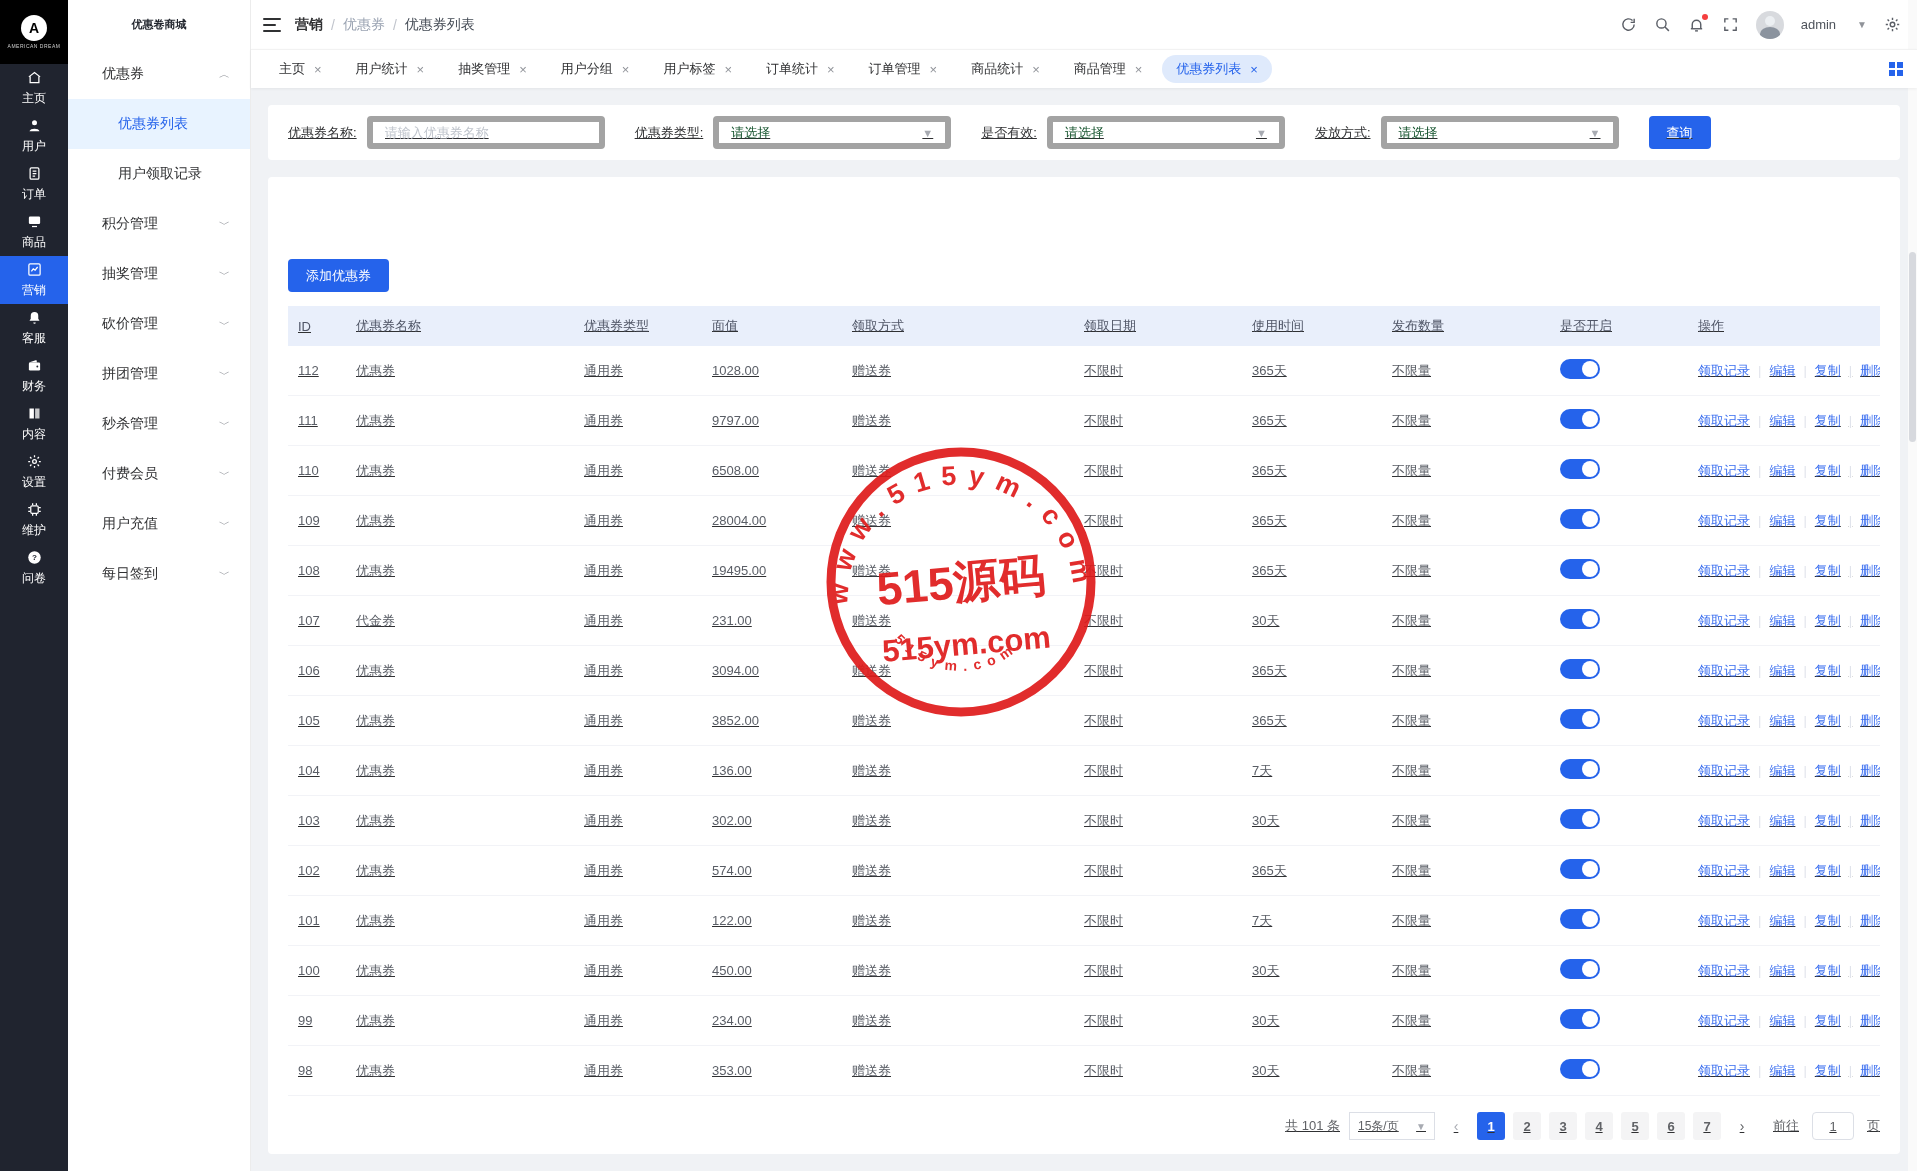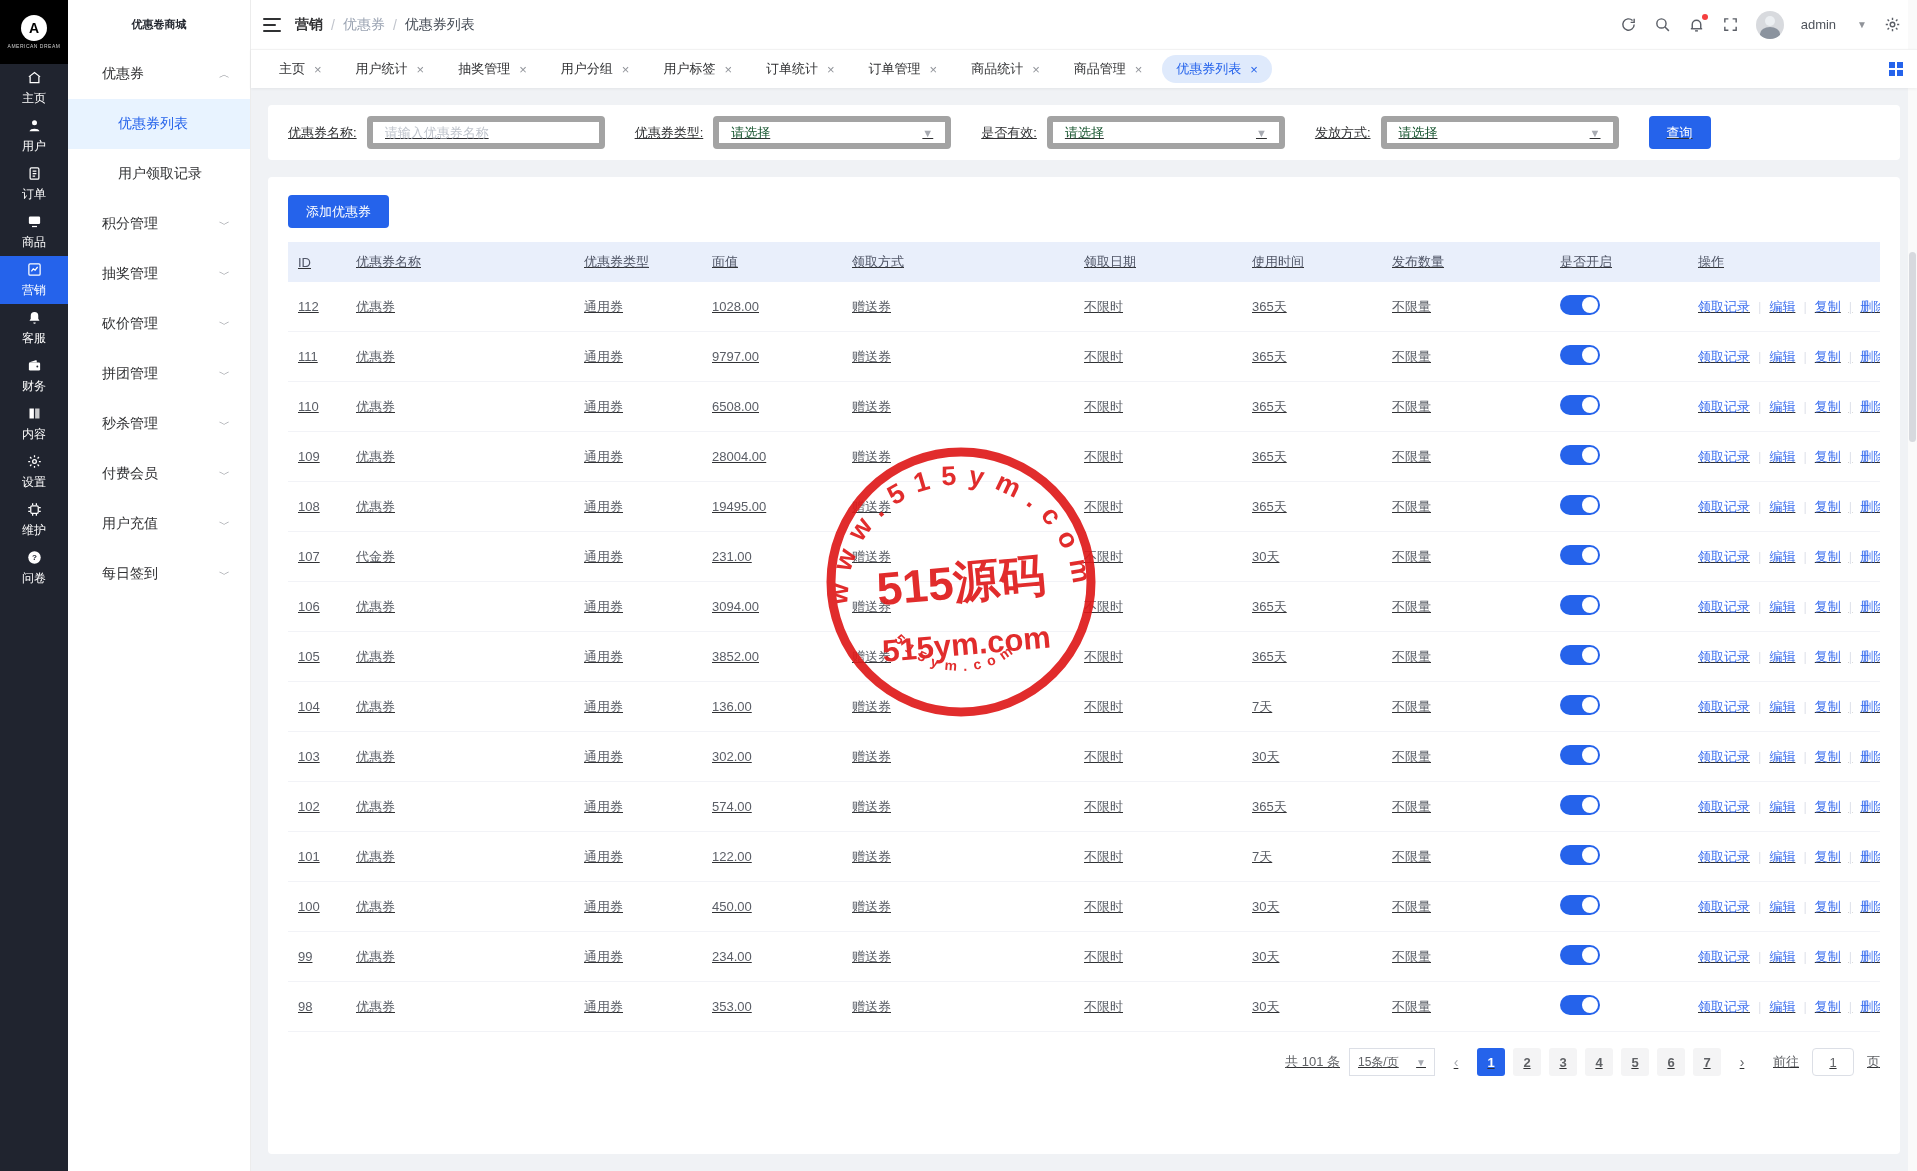--- a/index.html
+++ b/index.html
@@ -59,21 +59,21 @@
   .filter-card { padding:11px 20px; display:flex; align-items:center; flex-shrink:0; }
   .f-item { display:flex; align-items:center; margin-right:30px; }
   .f-label { font-size:13px; color:#303133; margin-right:10px; white-space:nowrap; }
   .f-input, .f-select { width:238px; height:33px; border:6px solid #a3a3a3; border-radius:4px; font-size:13px; padding:0 12px; color:#606266; outline:none; background:#fff; }
   .f-input::placeholder { color:#bfc4cc; }
   .f-select { display:flex; align-items:center; justify-content:space-between; cursor:pointer; }
   .f-select .ph { color:#14532d; }
   .f-select .arr { color:#a8abb2; font-size:11px; }
   .btn-primary { background:#2563eb; color:#fff; border:none; height:33px; padding:0 18px; border-radius:4px; font-size:13px; cursor:pointer; white-space:nowrap; font-family:inherit; }
 
-  .table-card { margin-top:17px; padding:18px 20px 14px; flex:1; display:flex; flex-direction:column; min-height:0; }
+  .table-card { margin-top:17px; padding:18px 20px 14px; flex:1; display:flex; flex-direction:column; min-height:0;justify-content:flex-end; }
   .thead { display:flex; align-items:center; height:40px; background:#e9effb; font-size:13px; color:#4d5songs361; color:#4f5566; flex-shrink:0; }
   .trow { display:flex; align-items:center; height:50px; border-bottom:1px solid #f2f3f7; font-size:13px; color:#5a5e66; }
   .cell { padding-left:10px; white-space:nowrap; overflow:hidden; }
   .c-id{width:58px;} .c-name{width:228px;} .c-type{width:128px;} .c-value{width:140px;}
   .c-method{width:232px;} .c-date{width:168px;} .c-time{width:140px;} .c-qty{width:168px;}
   .c-switch{width:138px;} .c-ops{flex:1;}
   .toggle { width:40px; height:20px; border-radius:10px; background:#2563eb; position:relative; cursor:pointer; display:inline-block; }
   .toggle::after { content:""; position:absolute; top:2px; right:2px; width:16px; height:16px; border-radius:50%; background:#fff; }
   .ops a { color:#3a6ef0; text-decoration:none; cursor:pointer; }
   .op-sep { color:#e1e4ec; margin:0 8px; }

